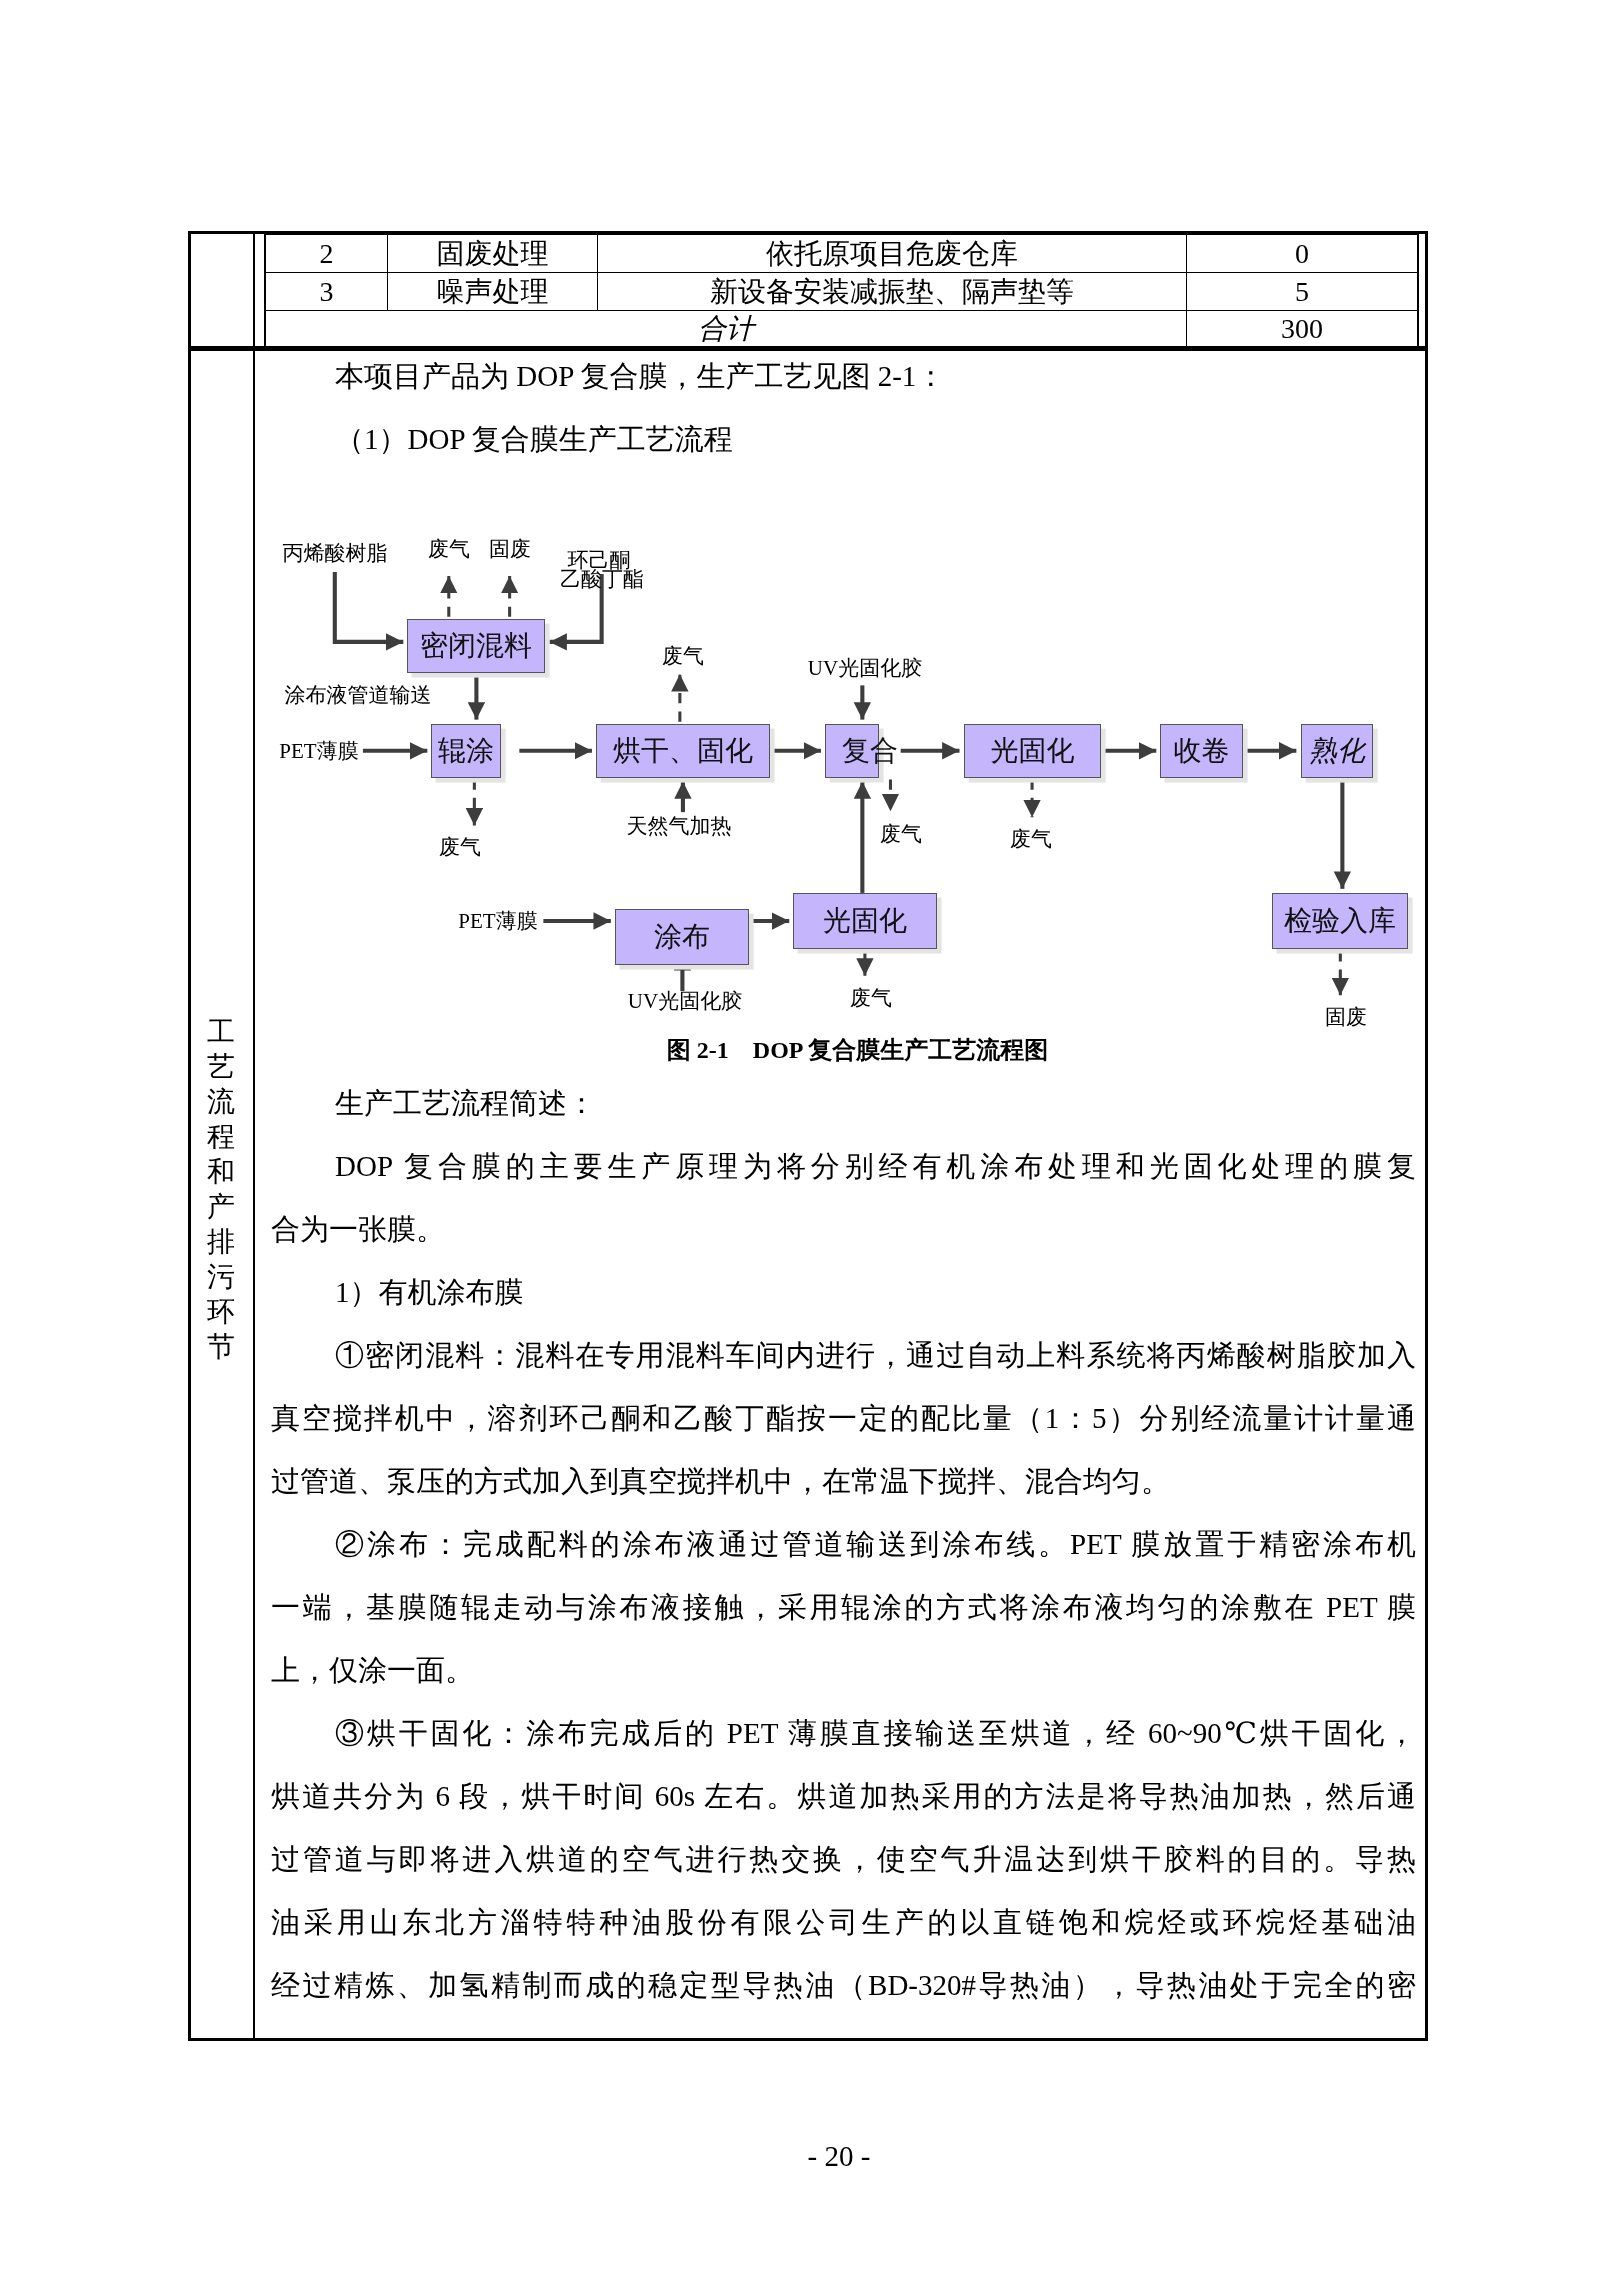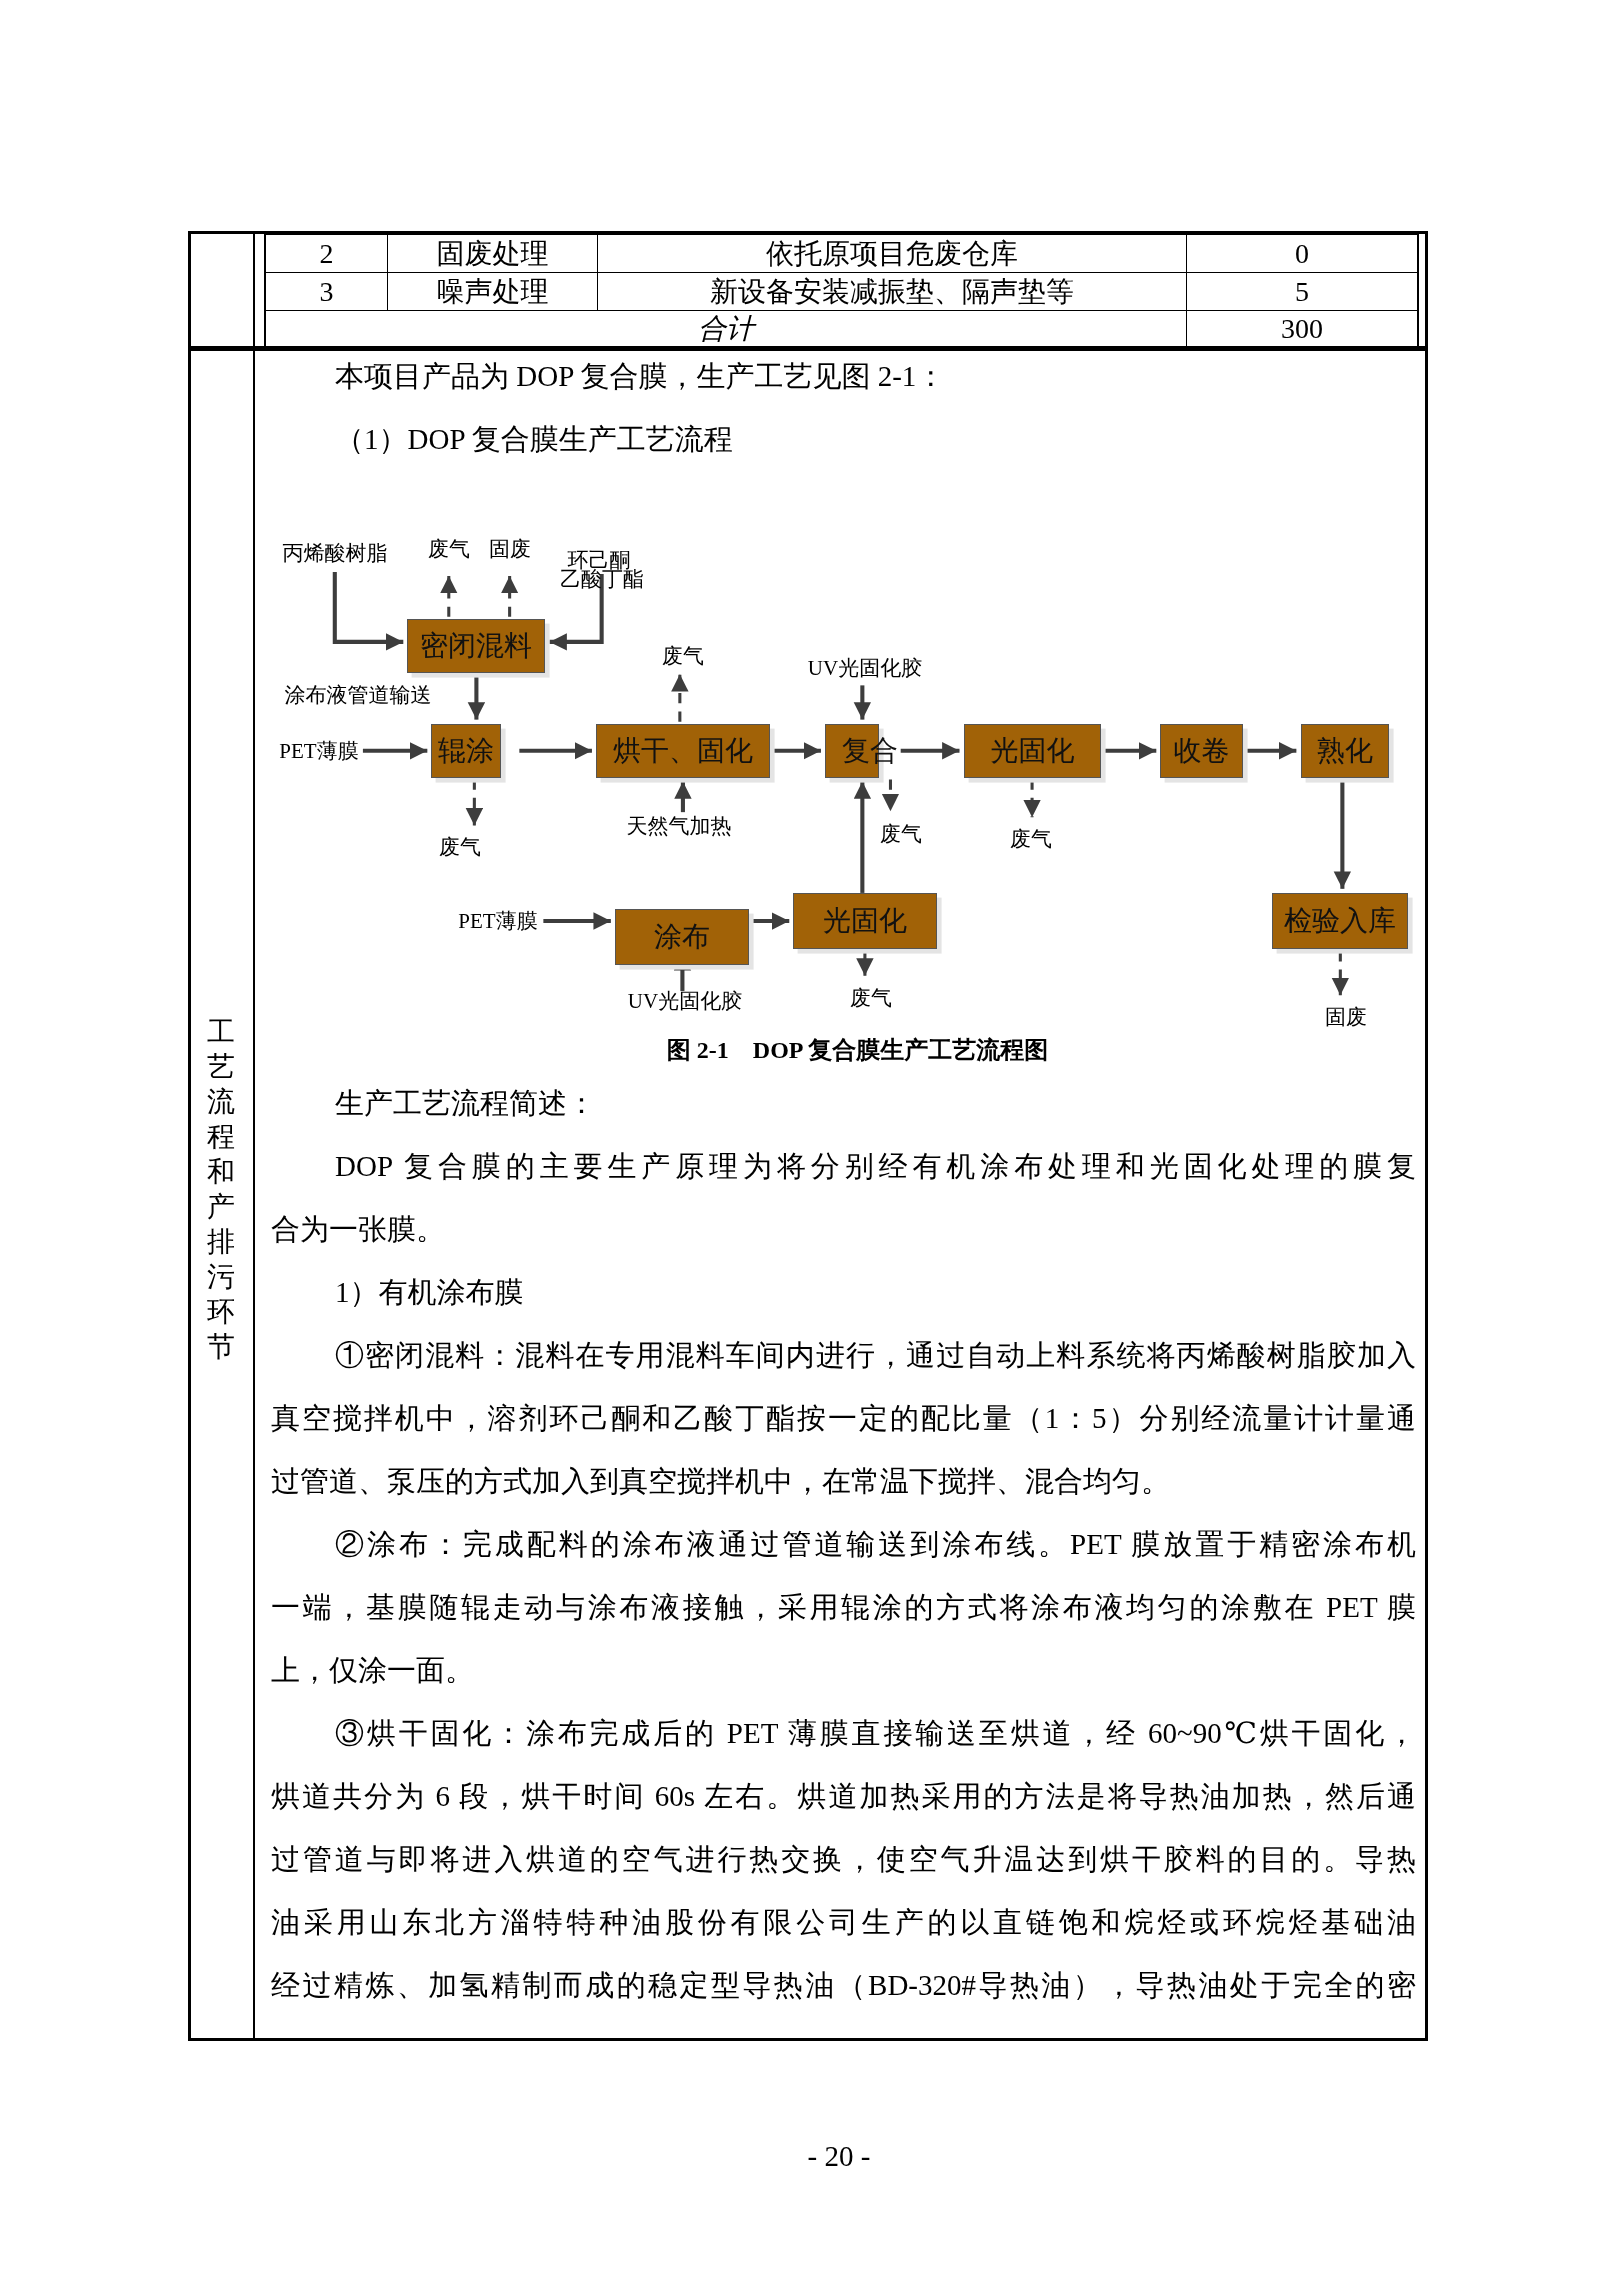--- a/index.html
+++ b/index.html
@@ -32,21 +32,21 @@
   .textblock{width:1145px;}
   .tl{height:63px;line-height:63px;font-size:29px;white-space:nowrap;}
   .tl.ind{padding-left:64px;box-sizing:border-box;}
   .tl.full{white-space:normal;text-align:justify;text-align-last:justify;overflow:hidden;width:100%;}
   #intro-lines{left:271px;top:345px;}
   #body-lines{left:271px;top:1072px;}
   
   #diagram{left:230px;top:486px;width:1255px;height:593px;}
   #diagram svg{position:absolute;left:0;top:0;}
   .fbox{
-    position:absolute;background:#a16207;border:1.5px solid #555;box-sizing:border-box;
+    position:absolute;background:#c4b5fd;border:1.5px solid #555;box-sizing:border-box;
     display:flex;align-items:center;justify-content:center;font-size:28px;white-space:nowrap;
     box-shadow:4.6px 4.6px 0 #e4e4e4;color:#111;
   }
   .flabel{
     position:absolute;transform:translate(-50%,-50%);font-size:21px;white-space:nowrap;
     color:#000;text-align:center;line-height:26.6px;
   }
   #fig-caption{left:0;top:548px;width:1255px;text-align:center;font-size:24px;font-weight:bold;}
   
   #page-number{left:757px;top:2140px;width:164px;text-align:center;font-size:29px;}
@@ -129,21 +129,21 @@
         <path d="M2172,910 V996" marker-end="url(#mh)"></path>
       </g>
     </svg>
 
     <div class="fbox" style="left:177px;top:133px;width:138px;height:54px;">密闭混料</div>
     <div class="fbox" style="left:201px;top:238px;width:70px;height:54px;">辊涂</div>
     <div class="fbox" style="left:366px;top:238px;width:174px;height:54px;">烘干、固化</div>
     <div class="fbox" style="left:595px;top:238px;width:54px;height:54px;padding-left:36px;">复合</div>
     <div class="fbox" style="left:734px;top:238px;width:137px;height:54px;">光固化</div>
     <div class="fbox" style="left:930px;top:238px;width:83px;height:54px;">收卷</div>
-    <div class="fbox" style="left:1071px;top:238px;width:88px;height:54px;">熟化</div>
+    <div class="fbox" style="left:1071px;top:238px;width:72px;height:54px;font-style:italic;">熟化</div>
     <div class="fbox" style="left:385px;top:407px;width:134px;height:56px;margin-top:16px;">涂布</div>
     <div class="fbox" style="left:563px;top:407px;width:144px;height:56px;">光固化</div>
     <div class="fbox" style="left:1042px;top:407px;width:136px;height:56px;">检验入库</div>
 
     <div class="flabel" style="left:105px;top:67px;">丙烯酸树脂</div>
     <div class="flabel" style="left:219px;top:63px;">废气</div>
     <div class="flabel" style="left:280px;top:63px;">固废</div>
     <div class="flabel" style="left:372px;top:45px;margin-top:48px;">乙酸丁酯</div>
     <div class="flabel" style="left:369px;top:74px;">环己酮</div>
     <div class="flabel" style="left:128px;top:209px;">涂布液管道输送</div>

